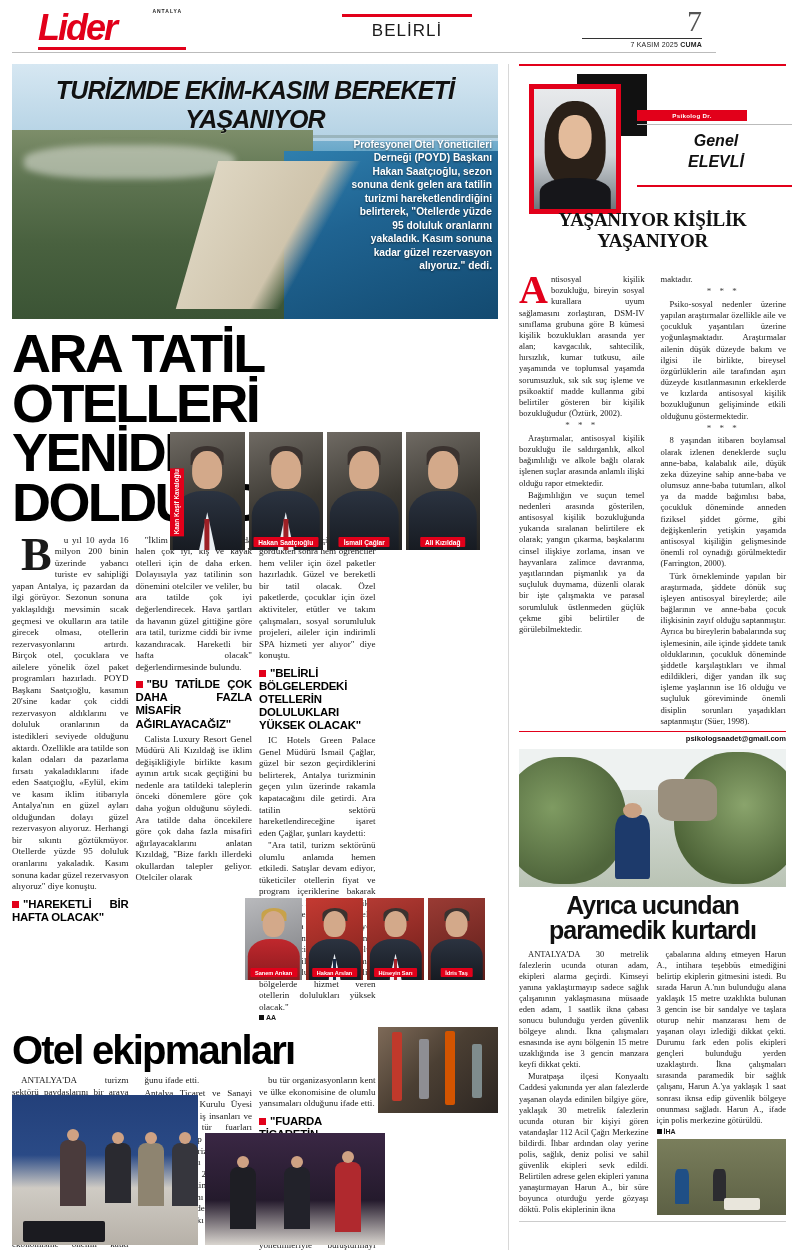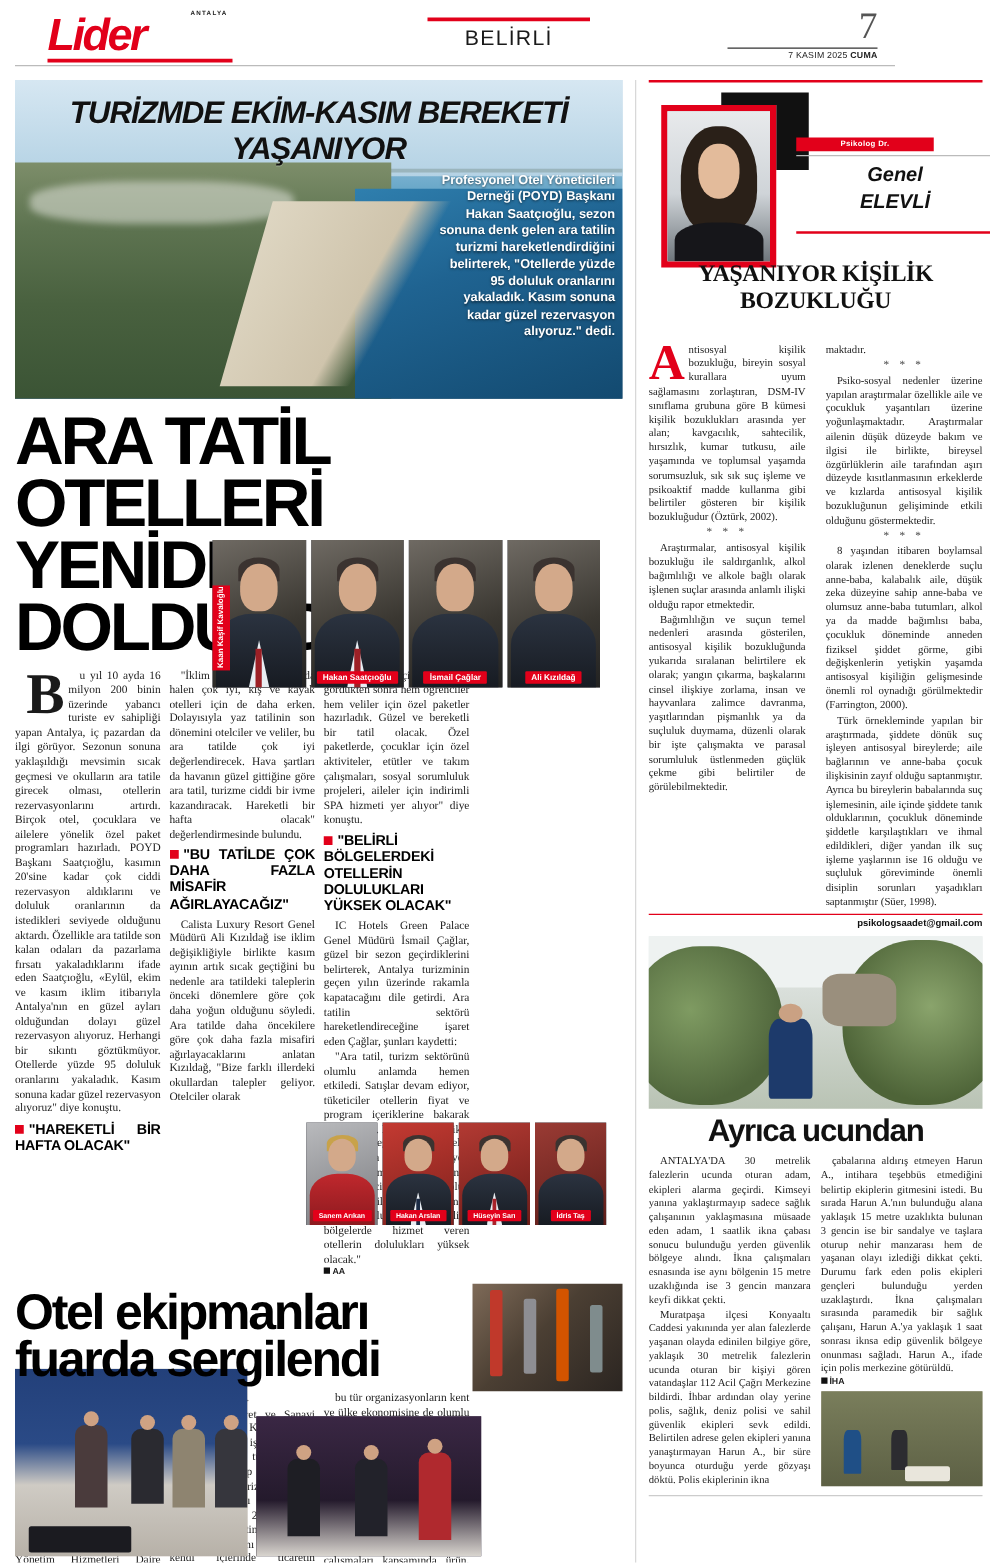--- a/index.html
+++ b/index.html
@@ -356,21 +356,20 @@
 
       <div class="sec2">
         <div class="sec2-headphoto">
           <div class="bar" style="left:12%;top:6%;height:80%;background:#c0392b;"></div>
           <div class="bar" style="left:34%;top:14%;height:70%;background:#8e8e93;"></div>
           <div class="bar" style="left:56%;top:4%;height:86%;background:#d35400;"></div>
           <div class="bar" style="left:78%;top:20%;height:62%;background:#7f8c8d;"></div>
         </div>
         <div class="sec2-head">
           <div>Otel ekipmanları</div>
-          <div>fuarda sergilendi</div>
         </div>
 
         <div class="sec2-body">
           <div class="s2-col s2-c1">
             <p class="lead-caps">ANTALYA'DA turizm sektörü paydaşlarını bir araya getiren SYT Otel Ekipmanları Fuarı açıldı.</p>
             <p>Belek Turizm Merkezi'ndeki bir otelde gerçekleştirilen fuarda, yaklaşık 70 firma ürünlerini sergiledi.</p>
             <p>Fuarın açılışına katılan Kültür ve Turizm Bakanlığı Telif Hakları Genel Müdürlüğü Yönetim Hizmetleri Daire Başkanı Sanem Arıkan, bu tür fuarların sektöre ve ülke ekonomisine önemli katkı sunduğunu söyledi. Fuarın sektörün ihtiyaç duyduğu her alanda tanıtım sergilendiğini dile getiren Arıkan, "Turizmin alanında önemli bir buluşma noktası. Ilgi çekici, etkileyici tasarımlı ürünleri var. Mutlaka tüm otel sektörü temsilcilerinin gezmesini öneriyorum" diye konuştu.</p>
 
           </div>
           <div class="s2-col s2-c2">
@@ -473,21 +472,21 @@
         </div>
         <div class="cl-role">Psikolog Dr.</div>
         <div class="cl-rule1"></div>
         <div class="cl-name">
           <div>Genel</div>
           <div>ELEVLİ</div>
         </div>
         <div class="cl-rule2"></div>
         <div class="cl-title">
           <div>YAŞANIYOR KİŞİLİK</div>
-          <div>BOZUKLUĞU</div>
+          <div>YAŞANIYOR</div>
         </div>
       </div>
 
       <div class="cl-body">
         <div class="cl-col">
           <p class="cl-dropcap noind">Antisosyal kişilik bozukluğu, bireyin sosyal kurallara uyum sağlamasını zorlaştıran, DSM-IV sınıflama grubuna göre B kümesi kişilik bozuklukları arasında yer alan; kavgacılık, sahtecilik, hırsızlık, kumar tutkusu, aile yaşamında ve toplumsal yaşamda sorumsuzluk, sık sık suç işleme ve psikoaktif madde kullanma gibi belirtiler gösteren bir kişilik bozukluğudur (Öztürk, 2002).</p>
           <div class="stars">* * *</div>
           <p>Araştırmalar, antisosyal kişilik bozukluğu ile saldırganlık, alkol bağımlılığı ve alkole bağlı olarak işlenen suçlar arasında anlamlı ilişki olduğu rapor etmektedir.</p>
           <p>Bağımlılığın ve suçun temel nedenleri arasında gösterilen, antisosyal kişilik bozukluğunda yukarıda sıralanan belirtilere ek olarak; yangın çıkarma, başkalarını cinsel ilişkiye zorlama, insan ve hayvanlara zalimce davranma, yaşıtlarından pişmanlık ya da suçluluk duymama, düzenli olarak bir işte çalışmakta ve parasal sorumluluk üstlenmeden güçlük çekme gibi belirtiler de görülebilmektedir.</p>
         </div>
@@ -506,20 +505,21 @@
         <div class="sky"></div>
         <div class="bushL"></div>
         <div class="bushR"></div>
         <div class="rock"></div>
         <div class="manT"></div>
         <div class="manH"></div>
       </div>
 
       <div class="r2-head">
         <div>Ayrıca ucundan</div>
+        <div>paramedik kurtardı</div>
       </div>
 
       <div class="r2-body">
         <div class="r2-col">
           <p class="lead-caps">ANTALYA'DA 30 metrelik falezlerin ucunda oturan adam, ekipleri alarma geçirdi. Kimseyi yanına yaklaştırmayıp sadece sağlık çalışanının yaklaşmasına müsaade eden adam, 1 saatlik ikna çabası sonucu bulunduğu yerden güvenlik bölgeye alındı. İkna çalışmaları esnasında ise aynı bölgenin 15 metre uzaklığında ise 3 gencin manzara keyfi dikkat çekti.</p>
           <p>Muratpaşa ilçesi Konyaaltı Caddesi yakınında yer alan falezlerde yaşanan olayda edinilen bilgiye göre, yaklaşık 30 metrelik falezlerin ucunda oturan bir kişiyi gören vatandaşlar 112 Acil Çağrı Merkezine bildirdi. İhbar ardından olay yerine polis, sağlık, deniz polisi ve sahil güvenlik ekipleri sevk edildi. Belirtilen adrese gelen ekipleri yanına yanaştırmayan Harun A., bir süre boyunca oturduğu yerde gözyaşı döktü. Polis ekiplerinin ikna</p>
         </div>
         <div class="r2-col">
           <p>çabalarına aldırış etmeyen Harun A., intihara teşebbüs etmediğini belirtip ekiplerin gitmesini istedi. Bu sırada Harun A.'nın bulunduğu alana yaklaşık 15 metre uzaklıkta bulunan 3 gencin ise bir sandalye ve taşlara oturup nehir manzarası hem de yaşanan olayı izlediği dikkat çekti. Durumu fark eden polis ekipleri gençleri bulunduğu yerden uzaklaştırdı. İkna çalışmaları sırasında paramedik bir sağlık çalışanı, Harun A.'ya yaklaşık 1 saat sonrası iknsa edip güvenlik bölgeye onunması sağladı. Harun A., ifade için polis merkezine götürüldü.</p>
           <div class="agency"><span class="sq"></span><span>İHA</span></div>

